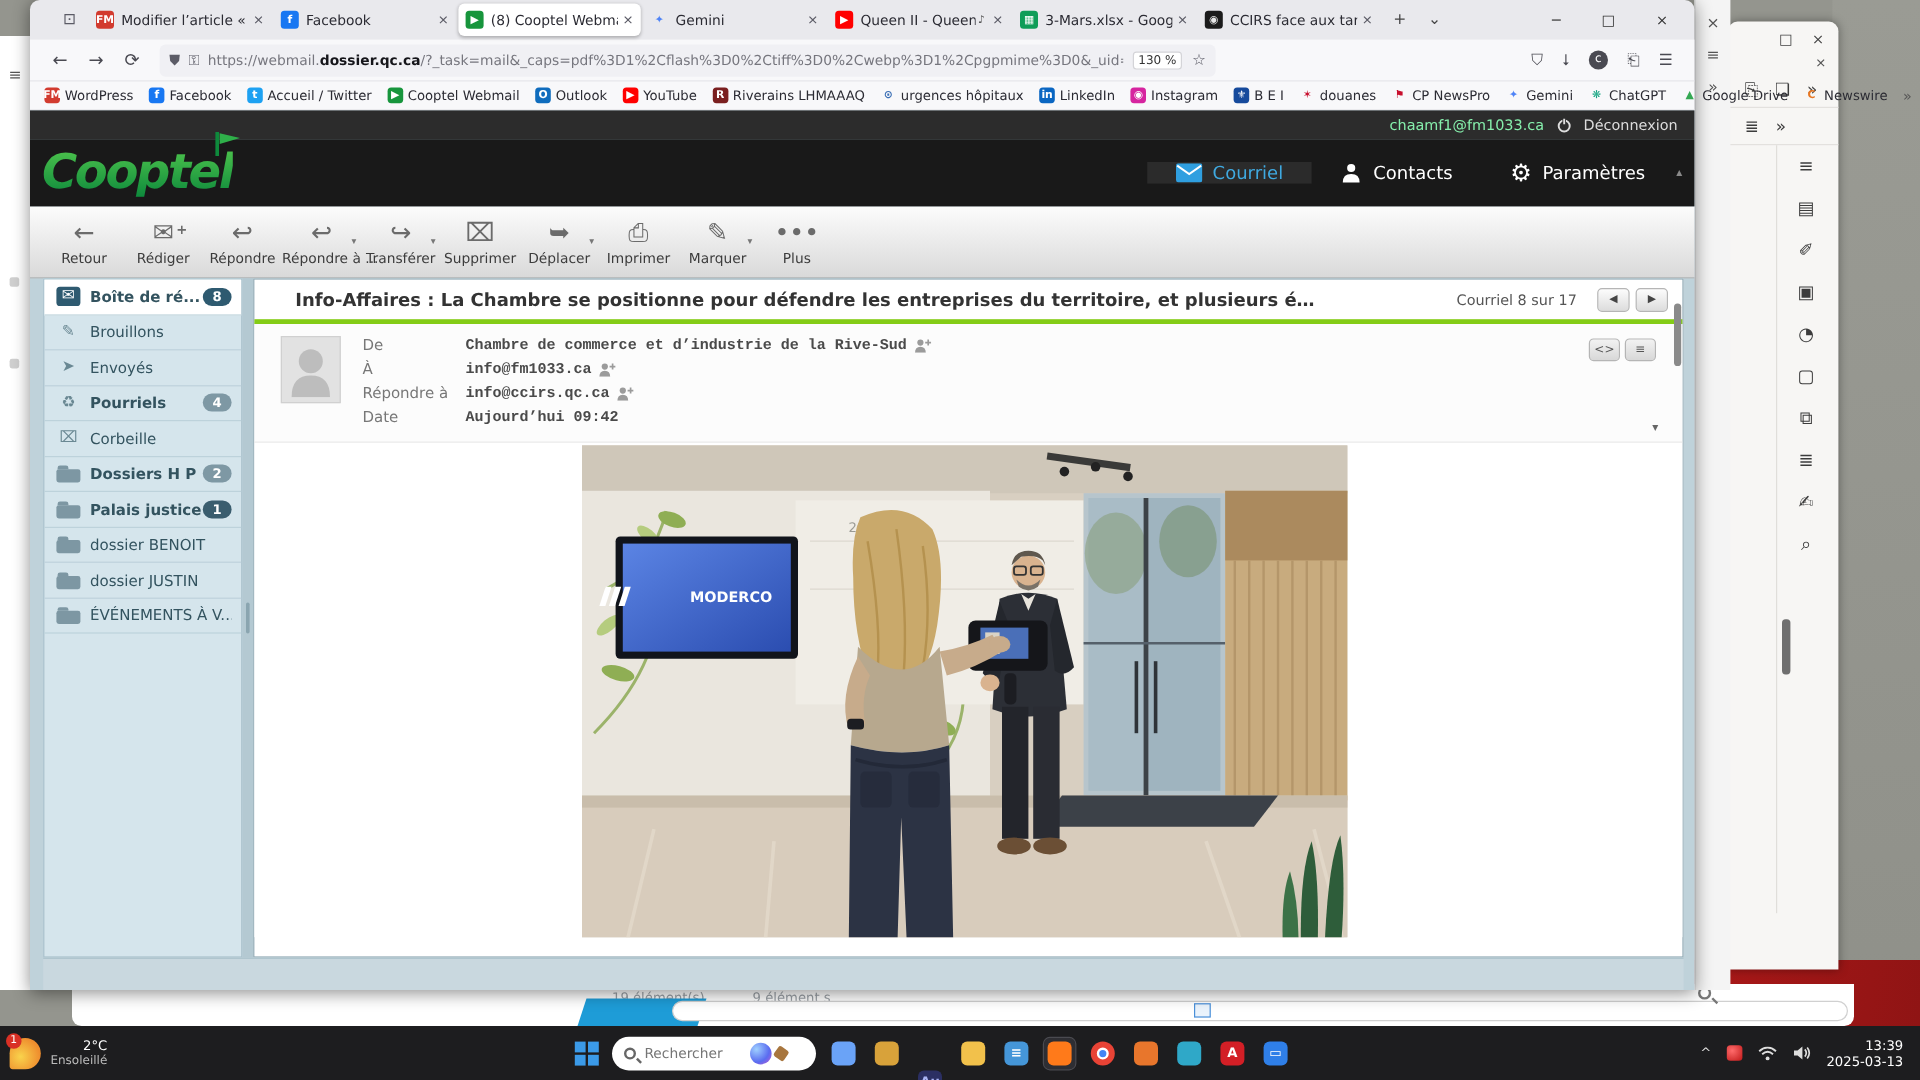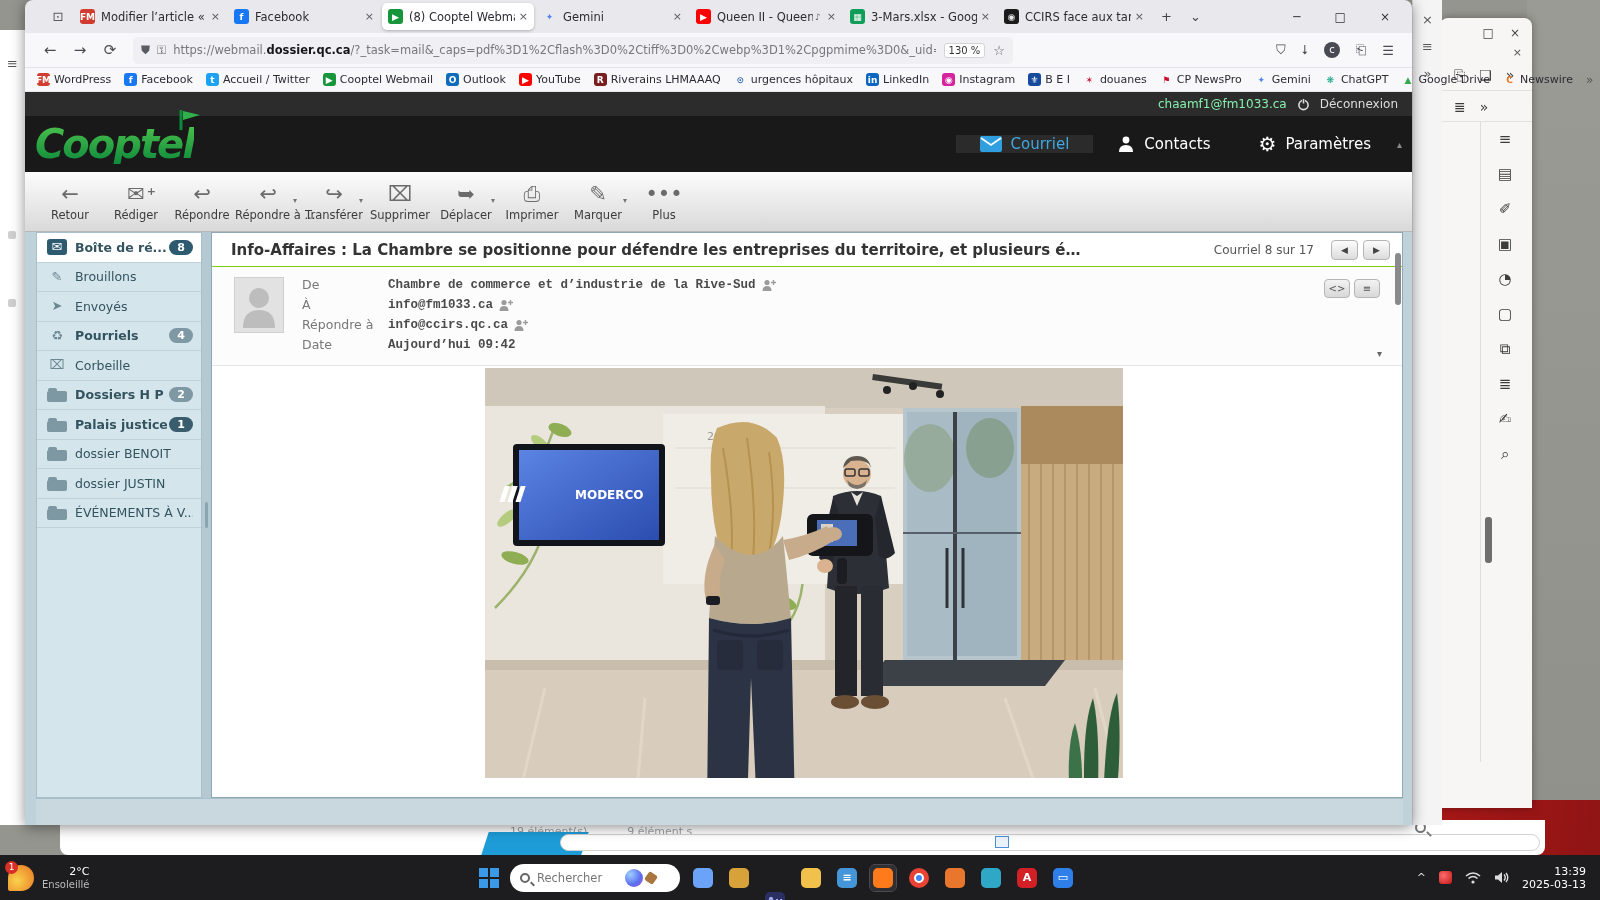--- a/index.html
+++ b/index.html
@@ -112,21 +112,21 @@
   .fi-trash::before { content:"⌧"; }
   .fi-folder { background:#7d97a3; border-radius:2px; height:11px; margin-top:4px; }
   .fi-folder::before { content:""; position:absolute; top:-3px; left:1px; width:9px; height:3px; background:#7d97a3; border-radius:2px 2px 0 0; }
   .folder-row .flab { flex:1; white-space:nowrap; overflow:hidden; }
   .fbadge { min-width:24px; padding:1px 7px; border-radius:9px; background:#7e98a4; color:#fff; font-size:11px; font-weight:bold; text-align:center; }
 
   #wm-splitter { position:absolute; left:166px; top:0; width:9px; bottom:0; background:#b4c9d2; }
   #wm-splitter .grip { position:absolute; top:270px; left:3px; width:3px; height:26px; background:#8aa5b0; border-radius:2px; }
 
   #wm-pane { position:absolute; left:175px; top:0; right:0; bottom:0; background:#fff; border:1px solid #8fa9b4; }
-  #msg-subjectrow { display:flex; align-items:center; padding:7px 12px 6px 19px; border-bottom:1px solid #84cc16; }
+  #msg-subjectrow { display:flex; align-items:center; padding:7px 12px 6px 34px; border-bottom:4px solid #84cc16; }
   #msg-subject { font-size:15px; font-weight:bold; color:#333; flex:1; white-space:nowrap; overflow:hidden; }
   #msg-counter { font-size:12px; color:#555; margin:0 12px; white-space:nowrap; }
   .navbtn2 { width:27px; height:20px; border:1px solid #b5b5b5; border-radius:4px; background:linear-gradient(180deg,#fcfcfc,#dcdcdc); color:#444; font-size:9px; text-align:center; line-height:18px; margin-left:5px; }
 
   #msg-headers { position:relative; padding:8px 0 10px 22px; background:#fcfcfc; border-bottom:1px solid #e6e6e6; }
   #msg-avatar { position:absolute; left:22px; top:10px; width:50px; height:56px; background:#e2e2e2; border:1px solid #d0d0d0; }
   #msg-avatar svg { display:block; margin:6px auto 0; }
   .hrow { display:flex; margin-left:68px; font-size:12.5px; line-height:20px; }
   .hrow .hlab { width:86px; color:#777; }
   .hrow .hval { font-weight:bold; color:#4a4a4a;font-family:Liberation Mono, monospace; }

